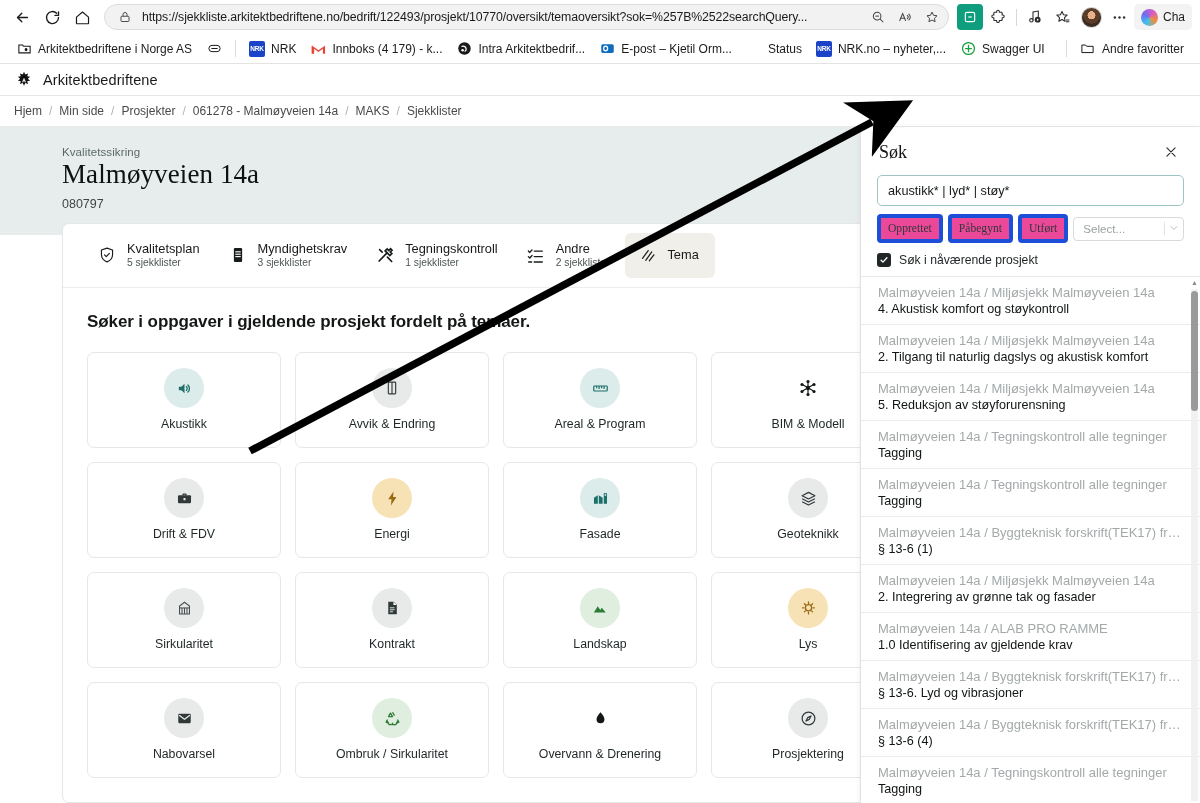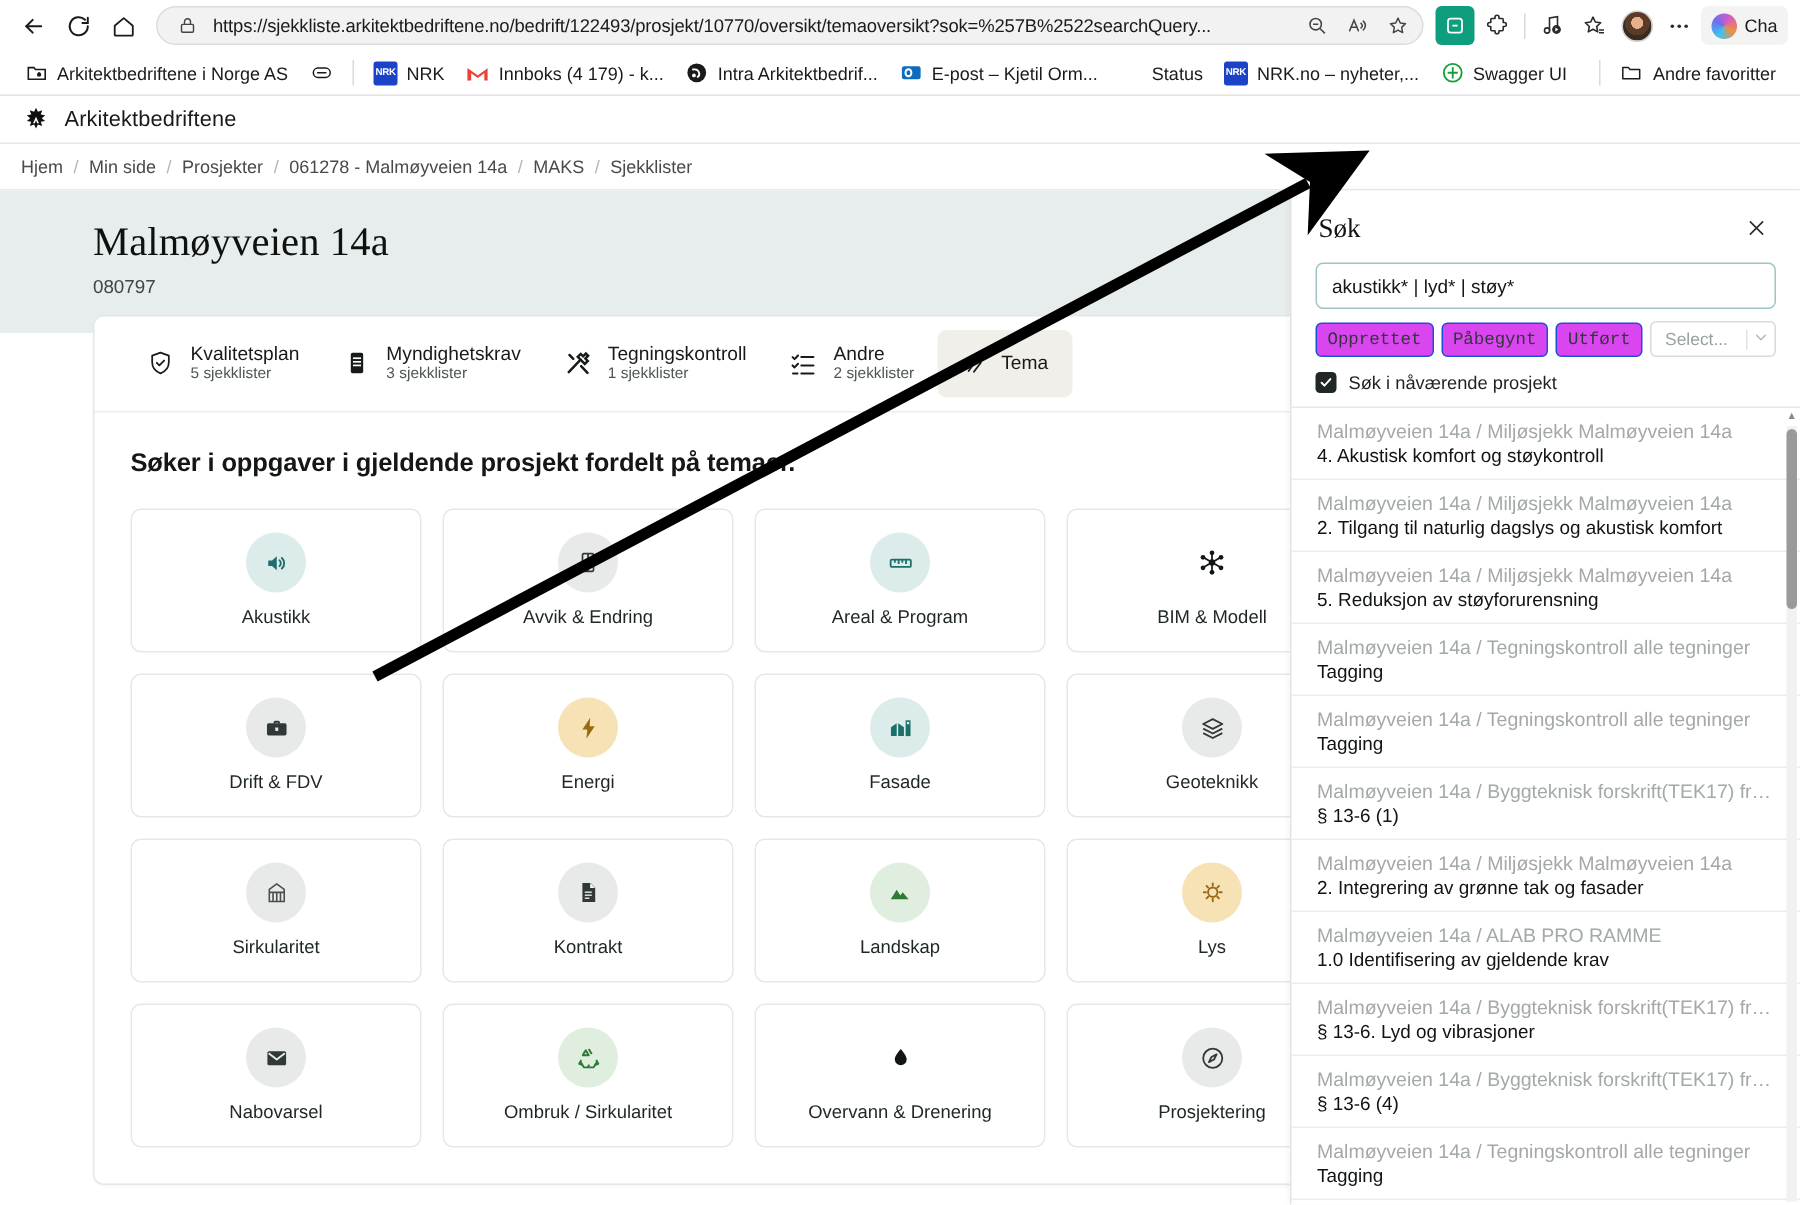--- a/index.html
+++ b/index.html
@@ -167,23 +167,23 @@
   .sp-close { width: 22px; height: 22px; display: flex; align-items: center;
     justify-content: center; color: #2b2b2b; font-size: 17px; line-height: 1; }
   .sp-form { padding: 4px 16px 9px 16px; }
   .sp-input {
     width: 100%; height: 31px; border: 1px solid #9ec5c5; border-radius: 5px;
     padding: 0 10px; font-size: 12.7px; color: #141818; outline: none;
     font-family: "Liberation Sans", sans-serif; background: #fff;
   }
   .sp-filters { display: flex; align-items: center; gap: 5px; margin-top: 8px; }
   .chip {
-    border: 1px solid #1d4ed8; border-radius: 4px; background: #d946ef;
+    border: 4px solid #1d4ed8; border-radius: 4px; background: #ec4899;
     font-size: 11.6px; color: #30383a; padding: 4px 7px; white-space: nowrap;
-    font-family: Liberation Mono, monospace;
+    font-family: Liberation Serif, serif;
   }
   .sp-select {
     flex: 1 1 auto; min-width: 0; height: 24px; border: 1px solid #d7dbdb;
     border-radius: 4px; background: #fff; display: flex; align-items: center;
     padding: 0 4px 0 9px; gap: 4px;
   }
   .sp-select .ph { flex: 1 1 auto; font-size: 11.6px; color: #9aa1a1; }
   .sel-div { width: 1px; height: 13px; background: #e0e3e3; }
   .sel-caret { color: #b2b8b8; font-size: 10px; }
   .sp-check { display: flex; align-items: center; gap: 8px; margin-top: 10px; }
@@ -428,20 +428,21 @@
   <span class="slash">/</span>
   <span class="crumb">MAKS</span>
   <span class="slash">/</span>
   <span class="crumb">Sjekklister</span>
 </div>
 
 <div class="page-body">
 
   <div class="hero">
     <div class="hero-inner">
+      <div class="hero-kicker">Kvalitetssikring</div>
       <div class="hero-title">Malmøyveien 14a</div>
       <div class="hero-sub">080797</div>
       <div class="feedback-btn">
         <span style="display:flex;">
           <svg width="17" height="17" viewBox="0 0 24 24" fill="none" stroke="#1b2020" stroke-width="1.6" stroke-linejoin="round">
               <path d="M3.5 4.5h17v12h-10l-4.5 3.5v-3.5h-2.5z"></path>
               <path d="M12 8v3.2" stroke-linecap="round"></path>
               <circle cx="12" cy="13.6" r="0.85" fill="#1b2020" stroke="none"></circle>
             </svg>
         </span>

